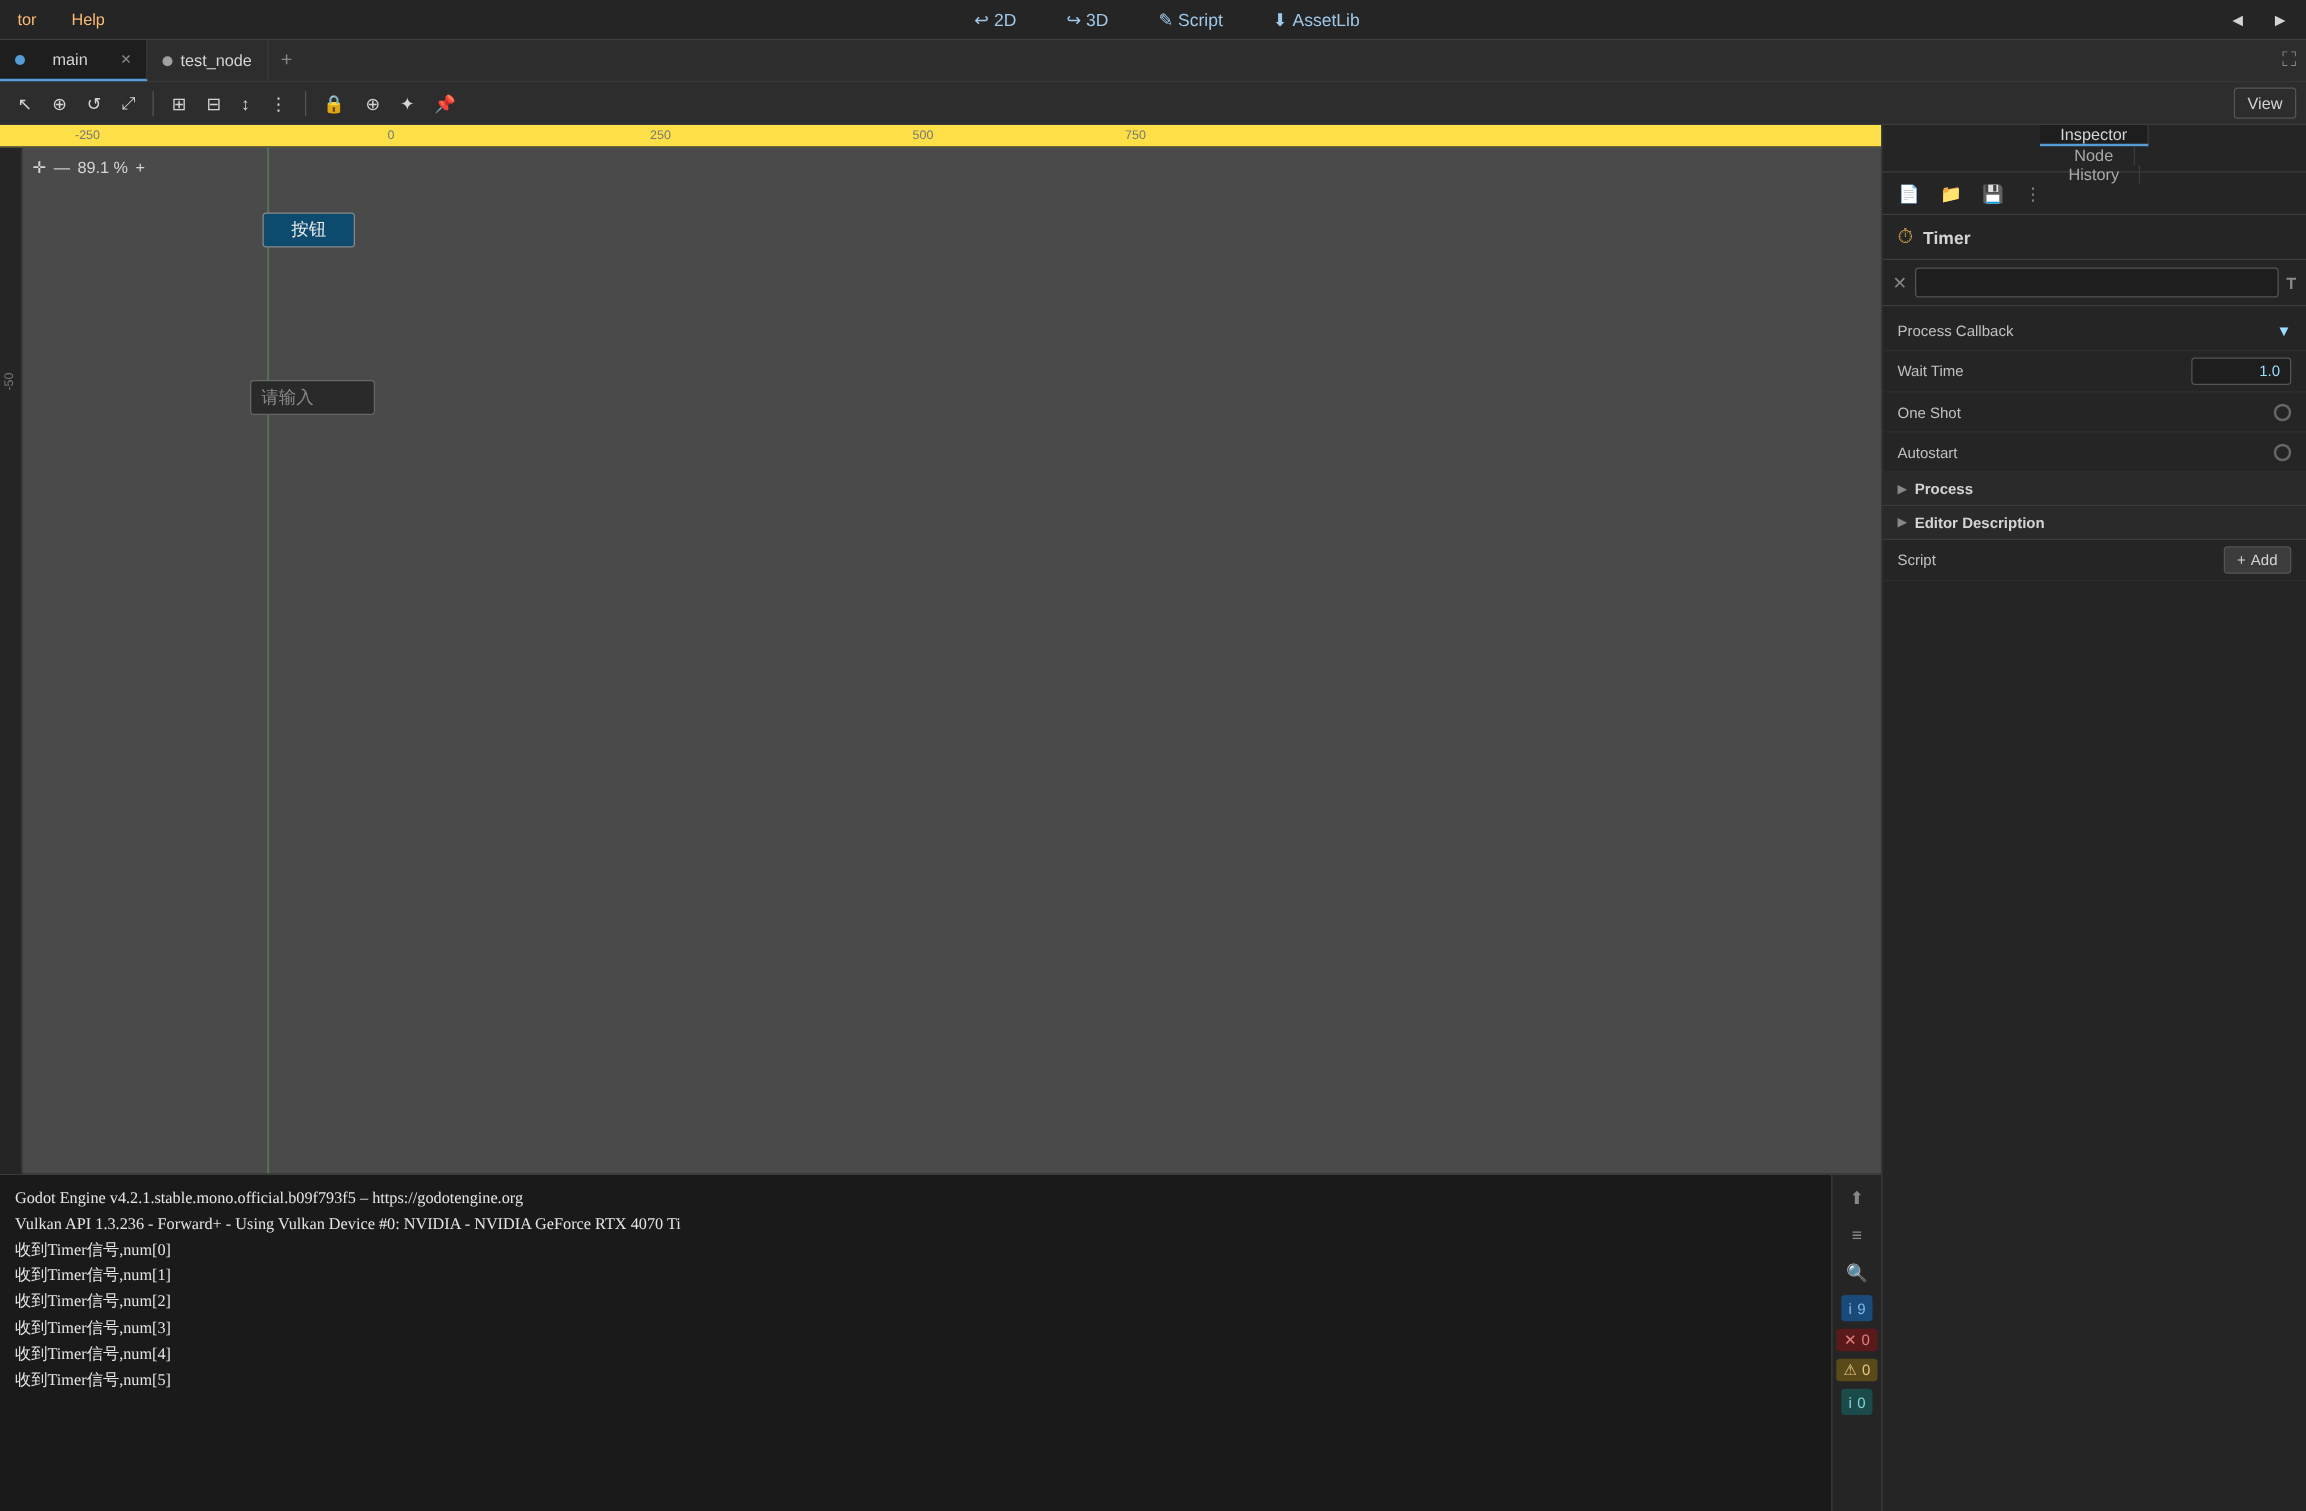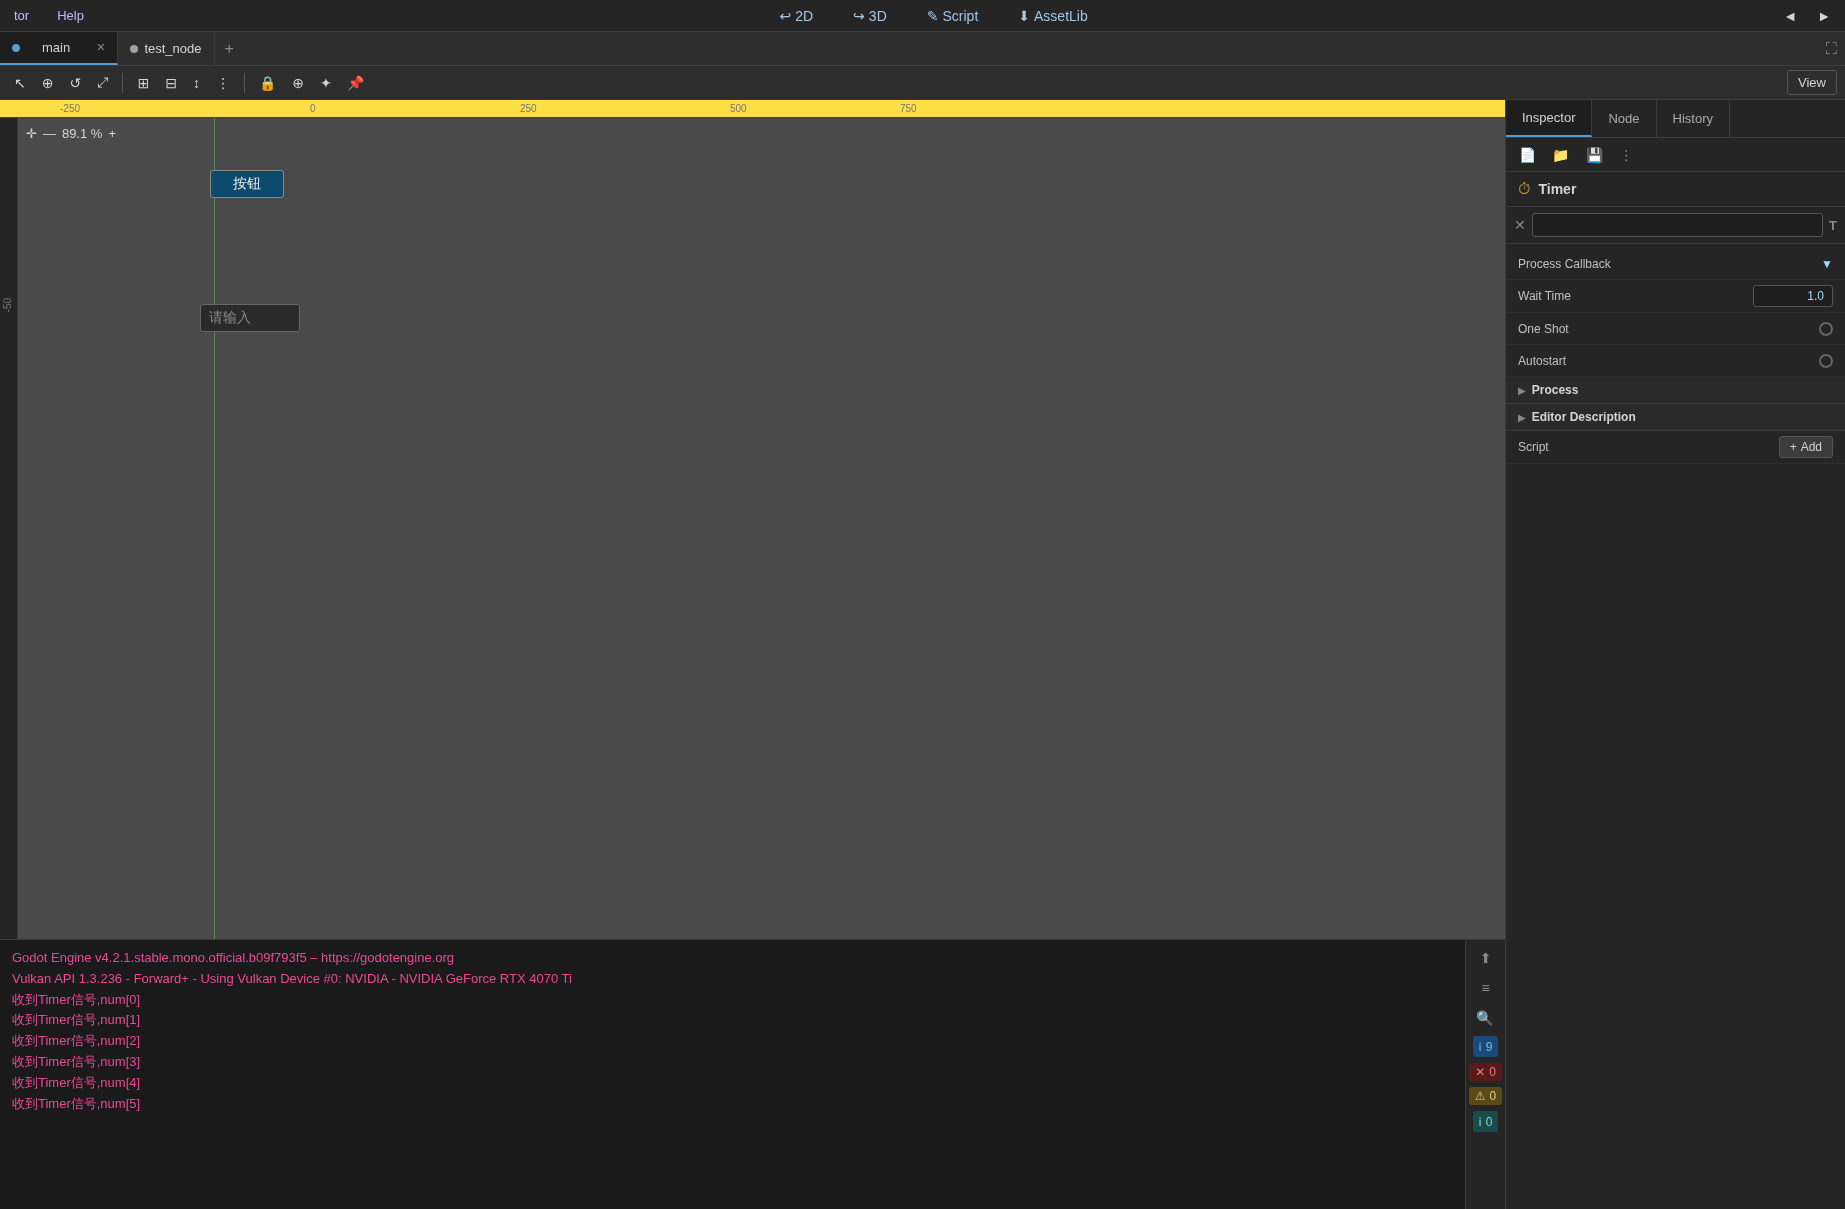--- a/index.html
+++ b/index.html
@@ -20,21 +20,21 @@
       background: #252526;
       display: flex;
       align-items: center;
       height: 32px;
       padding: 0 8px;
       gap: 16px;
       border-bottom: 1px solid #3c3c3c;
       flex-shrink: 0;
     }
     .menu-bar-item {
-      color: #c4b5fd;
+      color: #fdba74;
       cursor: pointer;
       padding: 4px 6px;
       font-size: 13px;
     }
     .menu-bar-center {
       flex: 1;
       display: flex;
       justify-content: center;
       align-items: center;
       gap: 24px;
@@ -255,23 +255,23 @@
     .console-area {
       height: 270px;
       background: #1a1a1a;
       border-top: 1px solid #3c3c3c;
       display: flex;
       flex-shrink: 0;
     }
     .console-content {
       flex: 1;
       padding: 8px 12px;
-      font-family: Liberation Sans, sans-serif;
+      font-family: Liberation Serif, serif;
       font-size: 13px;
-      color: #ec4899;
+      color: #e5e5e5;
       overflow-y: auto;
       line-height: 1.6;
     }
     .console-toolbar {
       width: 40px;
       background: #252526;
       border-left: 1px solid #3c3c3c;
       display: flex;
       flex-direction: column;
       align-items: center;
@@ -308,20 +308,21 @@
       border-left: 1px solid #3c3c3c;
       display: flex;
       flex-direction: column;
       flex-shrink: 0;
     }
     .right-panel-tabs {
       display: flex;
       border-bottom: 1px solid #3c3c3c;
       height: 38px;
       align-items: center;
+      flex-direction: column;
     }
     .right-tab {
       padding: 0 16px;
       height: 100%;
       display: flex;
       align-items: center;
       cursor: pointer;
       font-size: 13px;
       color: #aaa;
       border-right: 1px solid #3c3c3c;

